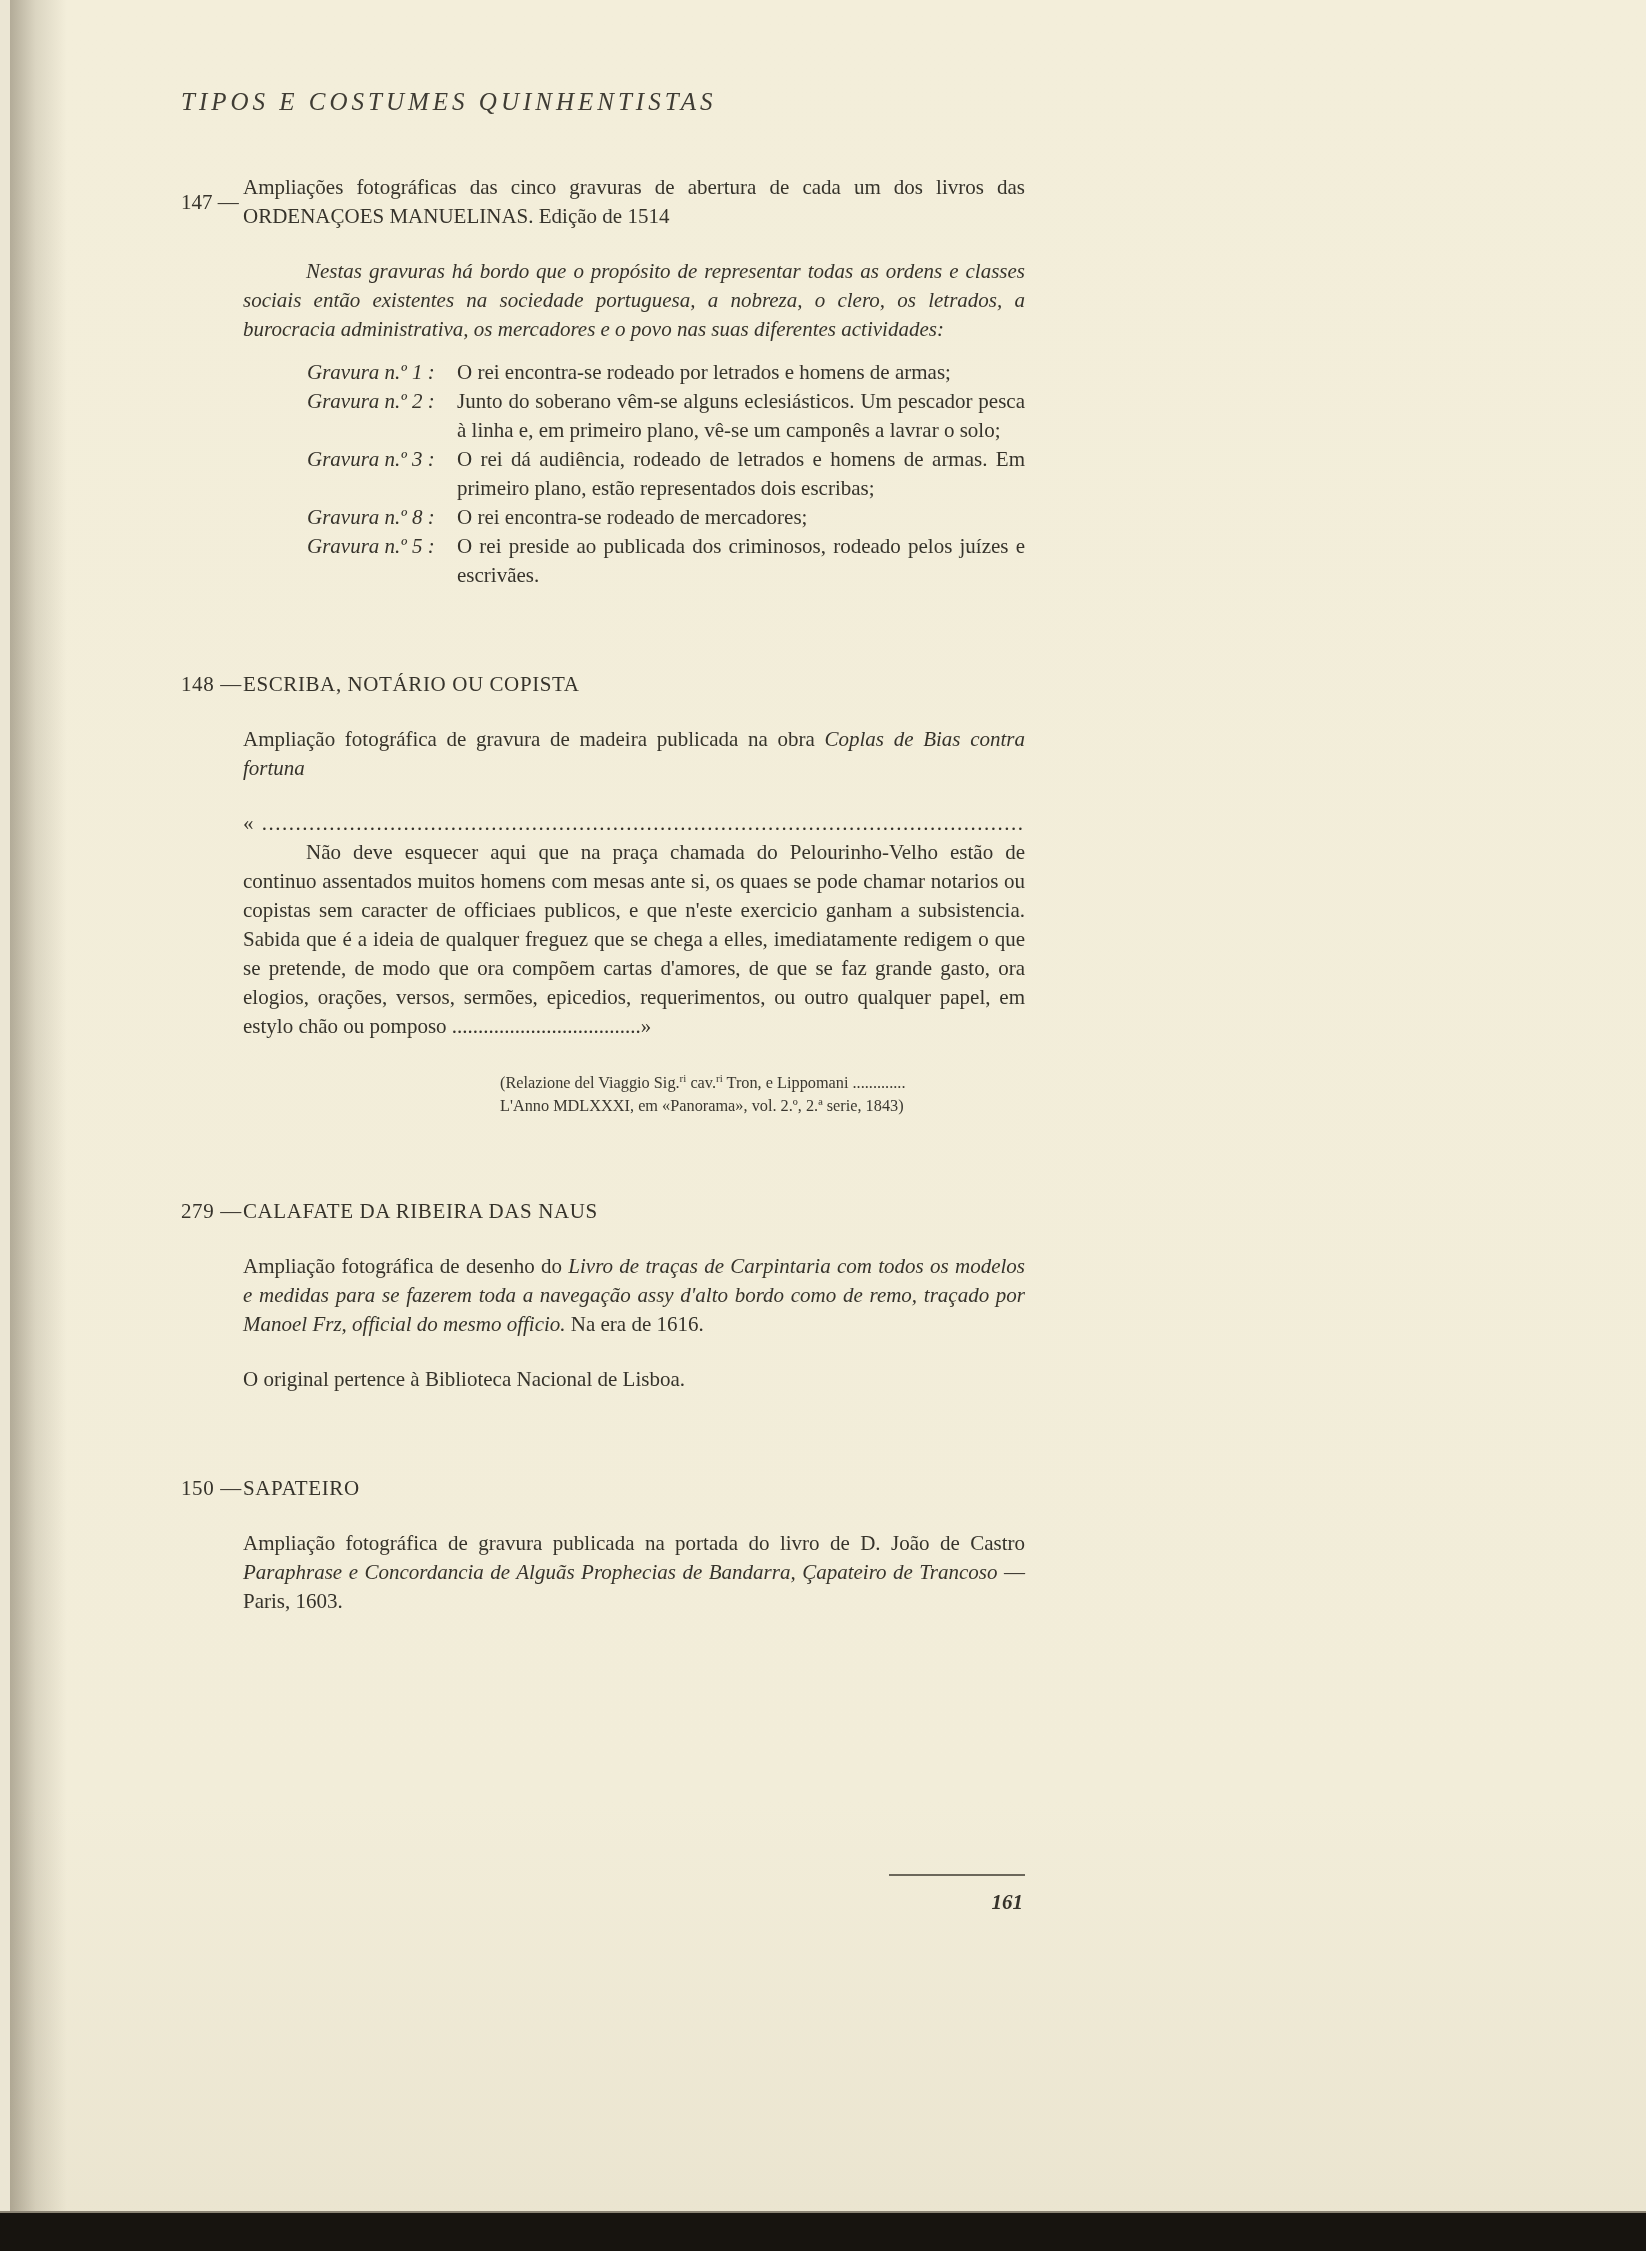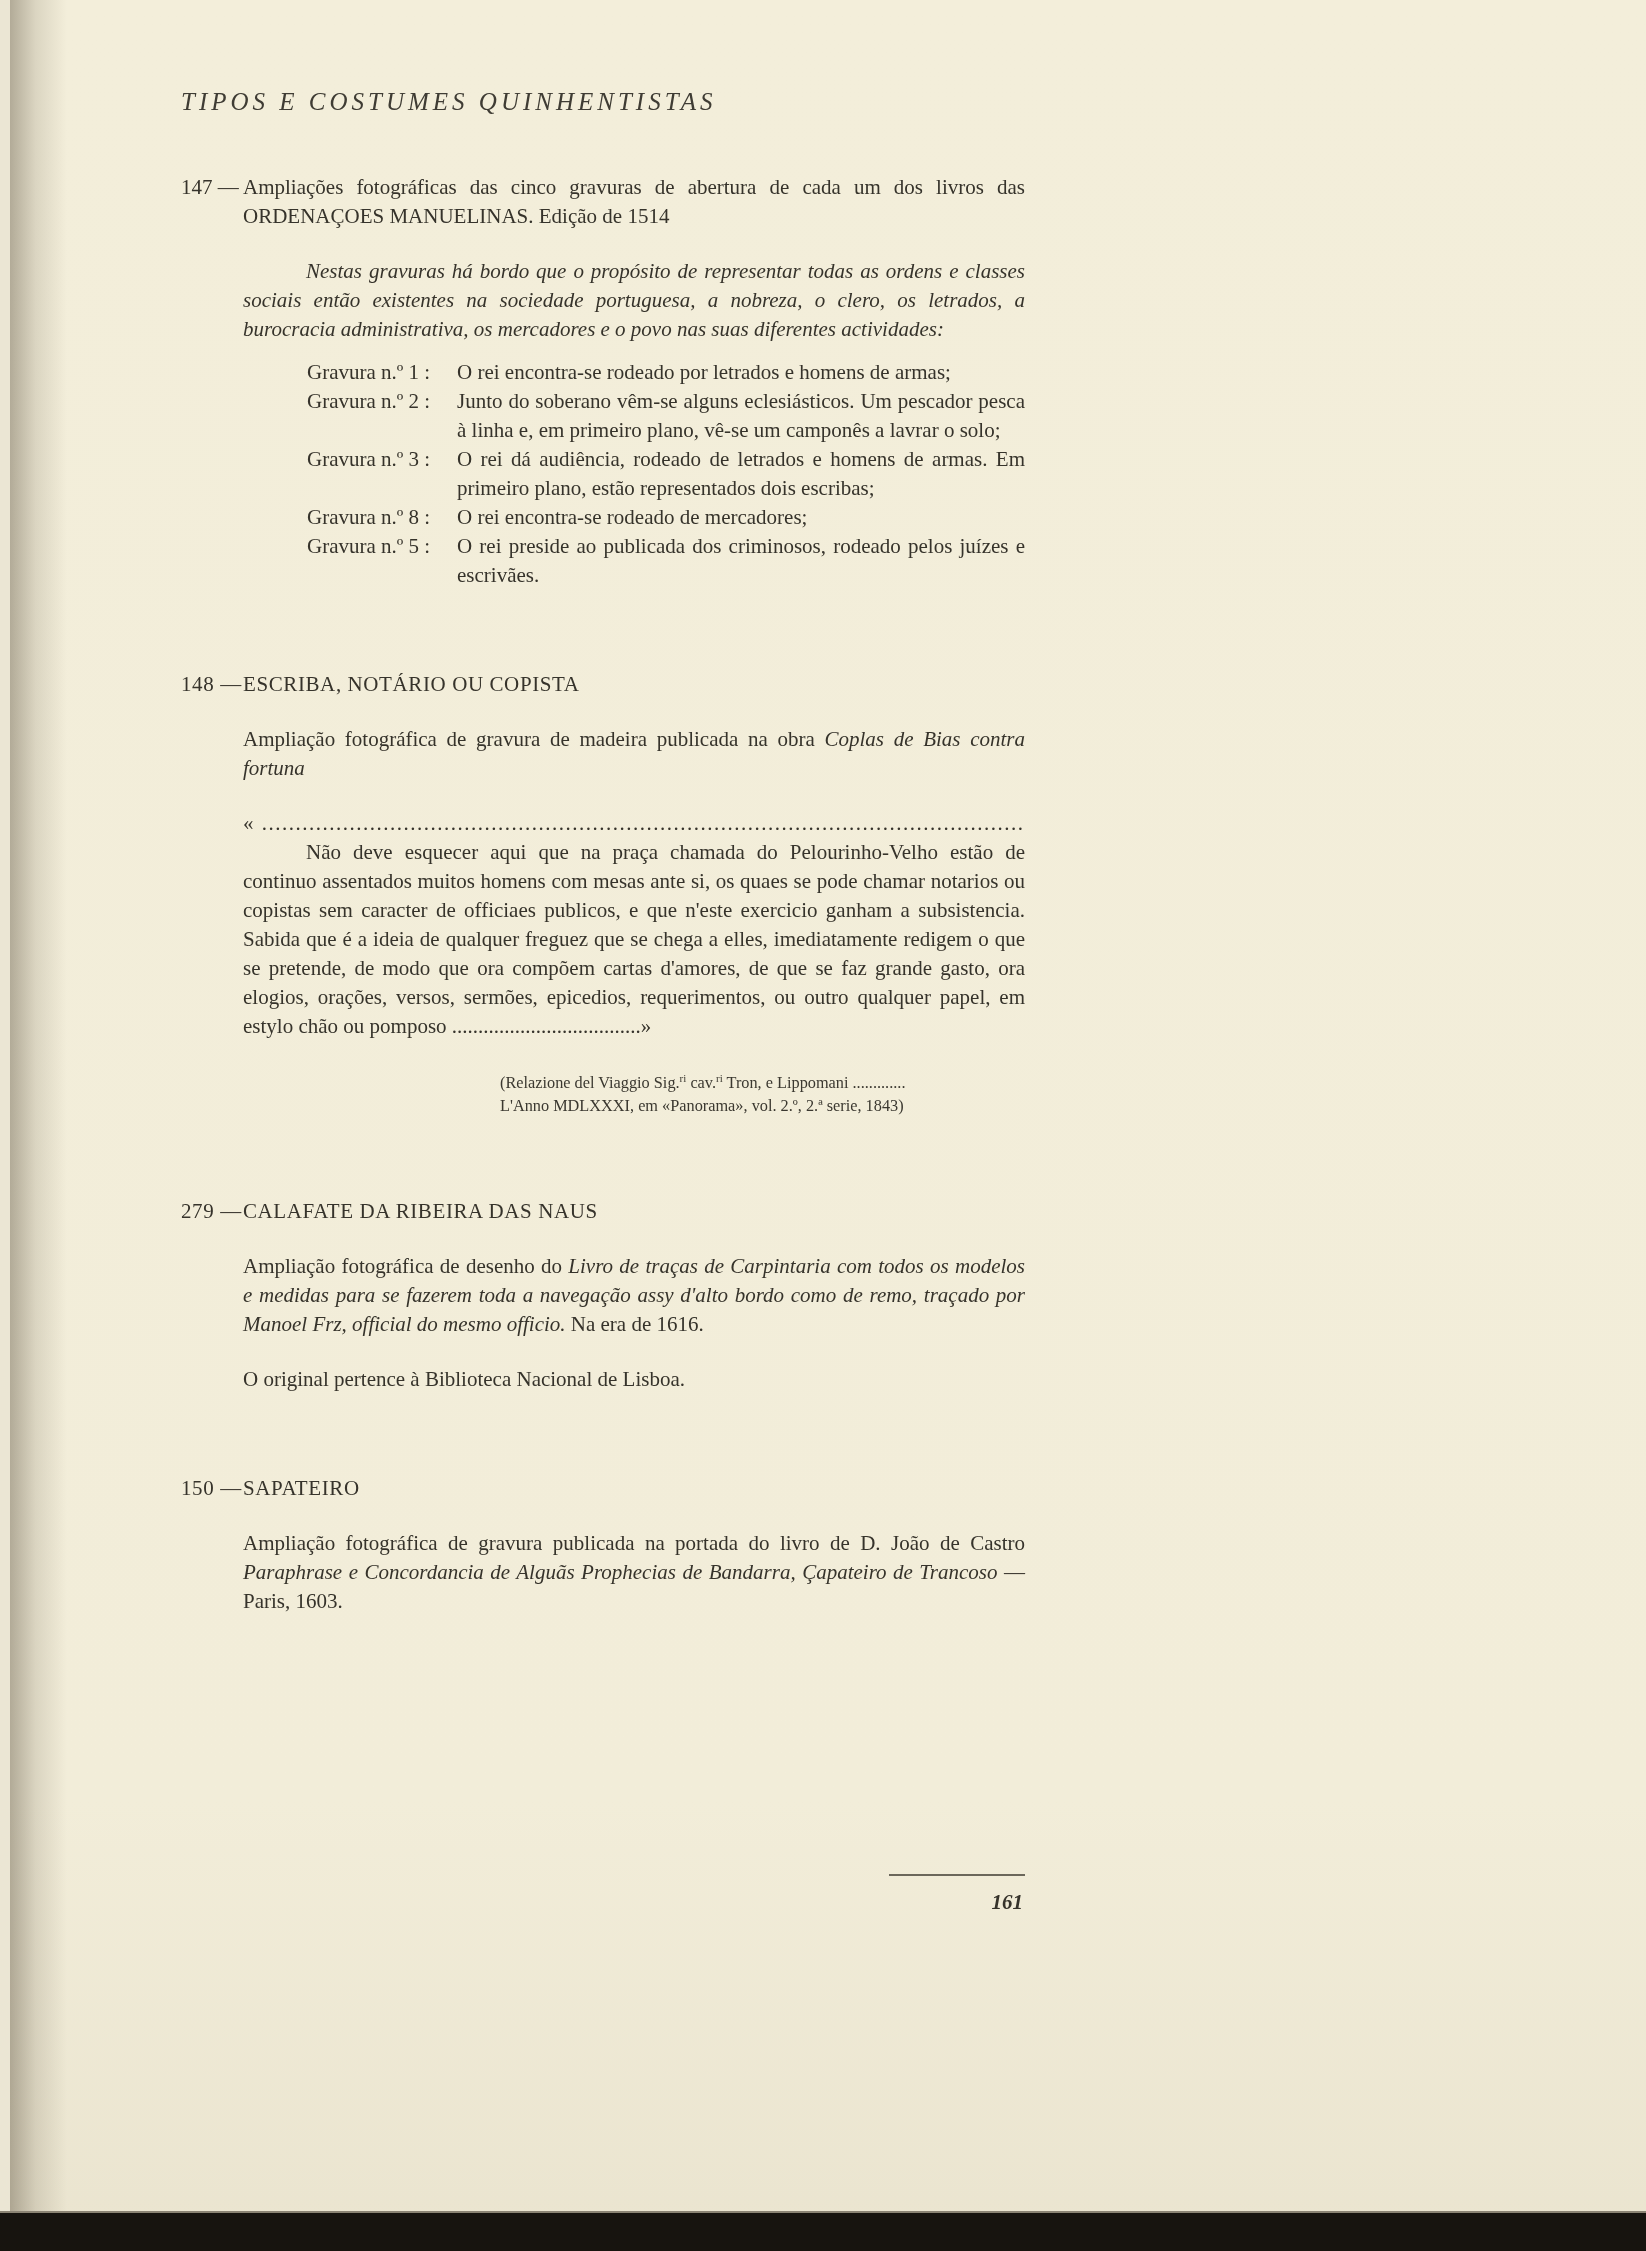--- a/index.html
+++ b/index.html
@@ -26,32 +26,32 @@
     z-index:2;
   }
   .page-header {
     text-align:left;
     font-style:italic;
     font-size:25px;
     letter-spacing:4px;
     color:#3f3c34;
     margin:0 0 57px 0;
   }
-  .entry-head { display:flex; margin:0; }
+  .entry-head { display:flex; margin:0;align-items:center; }
   .entry-num  { flex:0 0 62px; }
   .entry-title-text { flex:1; text-align:justify; }
   .section-head { margin-top:80px; letter-spacing:0.6px; }
 
   .para { margin:26px 0 0 62px; text-align:justify; }
   .first-indent { text-indent:63px; }
   .italic { font-style:italic; }
 
   .gravura-list { margin:14px 0 0 126px; }
   .gravura-row { display:flex; }
-  .gravura-label { flex:0 0 150px; }
+  .gravura-label { flex:0 0 150px; font-style:italic; }
   .gravura-text { flex:1; text-align:justify; }
 
   .quote-open { margin:26px 0 0 62px; white-space:nowrap; overflow:hidden; letter-spacing:1.5px; }
   .quote-body { margin:0 0 0 62px; text-align:justify; text-indent:63px; }
 
   .citation { margin:30px 0 0 319px; font-size:16.3px; line-height:23px; color:#3b3830; }
   .citation sup { font-size:11px; line-height:0; }
 
   .note-para { margin:26px 0 0 62px; }
 

